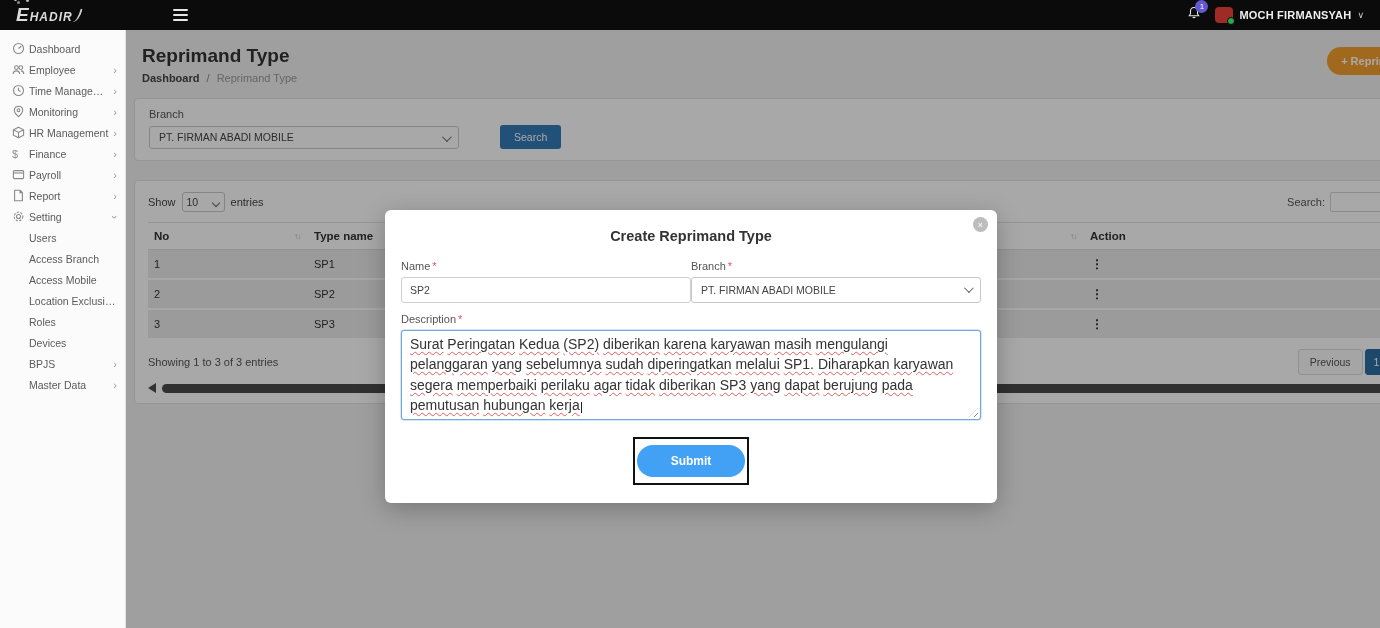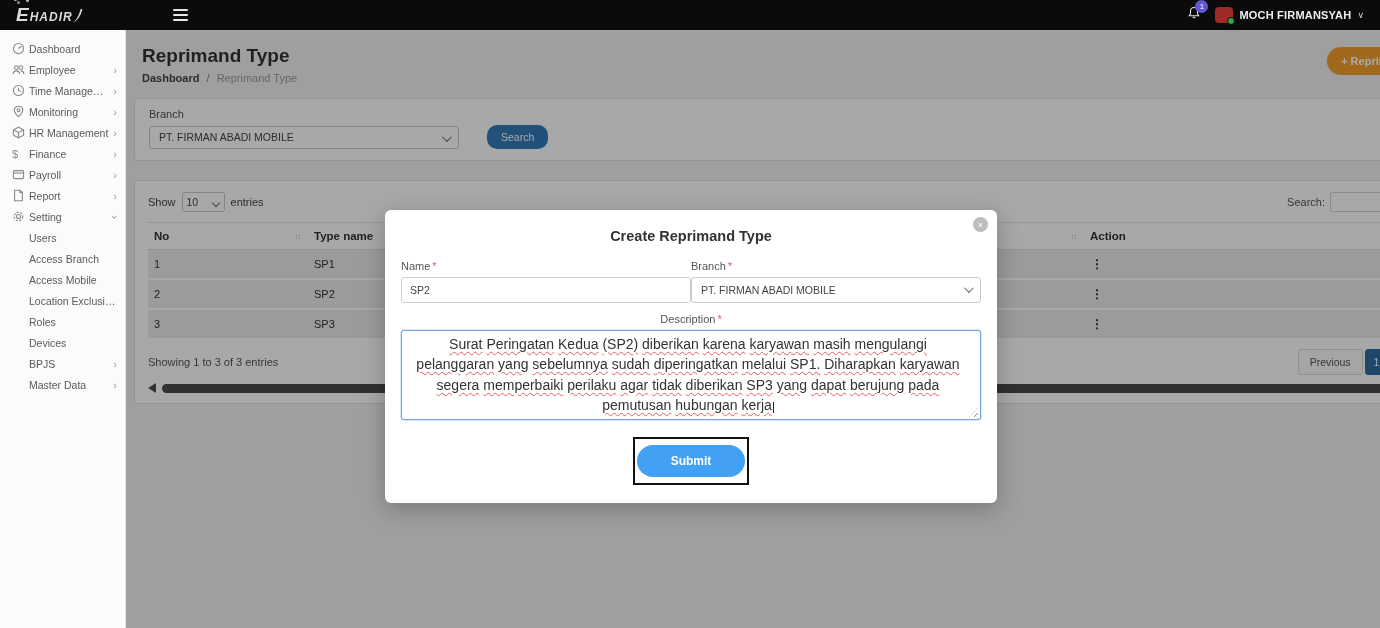--- a/index.html
+++ b/index.html
@@ -43,21 +43,21 @@
   .crumb-root { color:#444; font-weight:bold; }
   .crumb-sep { margin:0 4px; color:#888; }
   .add-btn { background:#f5a02e; color:#fff; border:none; border-radius:15px; font-size:11px; font-weight:bold; padding:8px 14px; cursor:pointer; margin-top:2px; }
 
   .card { background:#fff; border:1px solid #e2e2e2; border-radius:4px; margin:0 8px 0 8px; }
   .card1 { margin-top:14px; padding:9px 14px 11px; }
   .field-label { font-size:11px; color:#555; margin-bottom:5px; }
   .filter-row { display:flex; align-items:center; }
   .select-box { position:relative; width:310px; height:23px; border:1px solid #c9c9c9; border-radius:3px; background:#fff; font-size:10.5px; color:#444; display:flex; align-items:center; padding:0 22px 0 9px; cursor:pointer; }
   .select-box::after { content:""; position:absolute; right:9px; top:8px; width:6px; height:6px; border-right:1.6px solid #666; border-bottom:1.6px solid #666; transform:rotate(45deg) translateY(-2px); }
-  .search-btn { margin-left:28px; background:#337ab7; color:#fff; border:none; border-radius:10px; font-size:10.5px; padding:6px 14px; cursor:pointer; }
+  .search-btn { margin-left:41px; background:#337ab7; color:#fff; border:none; border-radius:3px; font-size:10.5px; padding:6px 14px; cursor:pointer; }
 
   .card2 { margin-top:19px; padding:11px 13px 10px; }
   .tbl-controls { display:flex; align-items:center; font-size:11px; color:#444; }
   .len-select { width:43px; height:20px; border:1px solid #c9c9c9; border-radius:3px; margin:0 6px; font-size:10.5px; color:#444; display:inline-flex; align-items:center; padding:0 4px; position:relative; cursor:pointer; }
   .len-select::after { content:""; position:absolute; right:5px; top:7px; width:5px; height:5px; border-right:1.5px solid #666; border-bottom:1.5px solid #666; transform:rotate(45deg); }
   .tbl-search { margin-left:auto; display:flex; align-items:center; gap:5px; color:#555; }
   .tbl-search input { width:106px; height:20px; border:1px solid #d5d5d5; border-radius:2px; font-size:11px; padding:0 5px; background:#fff; }
 
   table.grid { width:100%; border-collapse:collapse; margin-top:10px; font-size:11px; }
   .grid th { text-align:left; font-size:11.5px; color:#333; padding:7px 8px 7px 6px; border-top:1px solid #e4e4e4; border-bottom:1px solid #dcdcdc; cursor:pointer; }
@@ -80,21 +80,21 @@
 
   
   .modal { position:absolute; left:385px; top:210px; width:612px; background:#fff; border-radius:6px; box-shadow:0 6px 24px rgba(0,0,0,.25); z-index:50; padding:12px 16px 18px; }
   .modal-close { position:absolute; top:7px; right:9px; width:15px; height:15px; border-radius:50%; background:#bdbdbd; color:#fff; font-size:9px; display:flex; align-items:center; justify-content:center; cursor:pointer; }
   .modal-title { text-align:center; font-size:14.5px; font-weight:bold; color:#333; margin-top:6px; }
   .form-row { display:flex; margin-top:16px; }
   .form-col { flex:1; }
   .req { color:#e25563; margin-left:2px; }
   .txt-input { width:100%; height:26px; border:1px solid #cfcfcf; border-radius:3px; font-size:10.5px; color:#444; padding:0 8px; font-family:"Liberation Sans",sans-serif; }
   .modal .select-box { width:100%; height:26px; }
-  .desc-wrap { margin-top:10px;text-align:center; }
+  .desc-wrap { margin-top:10px; }
   .textarea { position:relative; width:100%; min-height:40px; border:1px solid #73a7dc; box-shadow:0 0 0 .5px #a9cdf0; border-radius:3px; padding:3px 14px 4px 8px; font-size:14px; line-height:1.45; color:#333; background:#fff; cursor:text; }
   .wavy { text-decoration:underline wavy #e05d5d; text-decoration-thickness:1px; text-underline-offset:2px; }
   .caret { display:inline-block; width:1px; height:11px; background:#222; vertical-align:text-bottom; margin-left:1px; }
   .resize-handle { position:absolute; right:2px; bottom:2px; width:9px; height:9px; background:repeating-linear-gradient(135deg, transparent 0 2.5px, #8f8f8f 2.5px 3.5px); clip-path:polygon(100% 0,100% 100%,0 100%); cursor:nwse-resize; }
   .submit-annot { width:max-content; margin:17px auto 0; border:2px solid #111; padding:6px 2px; }
   .submit-btn { background:#42a1f5; color:#fff; border:none; border-radius:16px; font-size:12px; font-weight:bold; padding:9px 34px; cursor:pointer; }
 </style>
 </head>
 <body>
 

